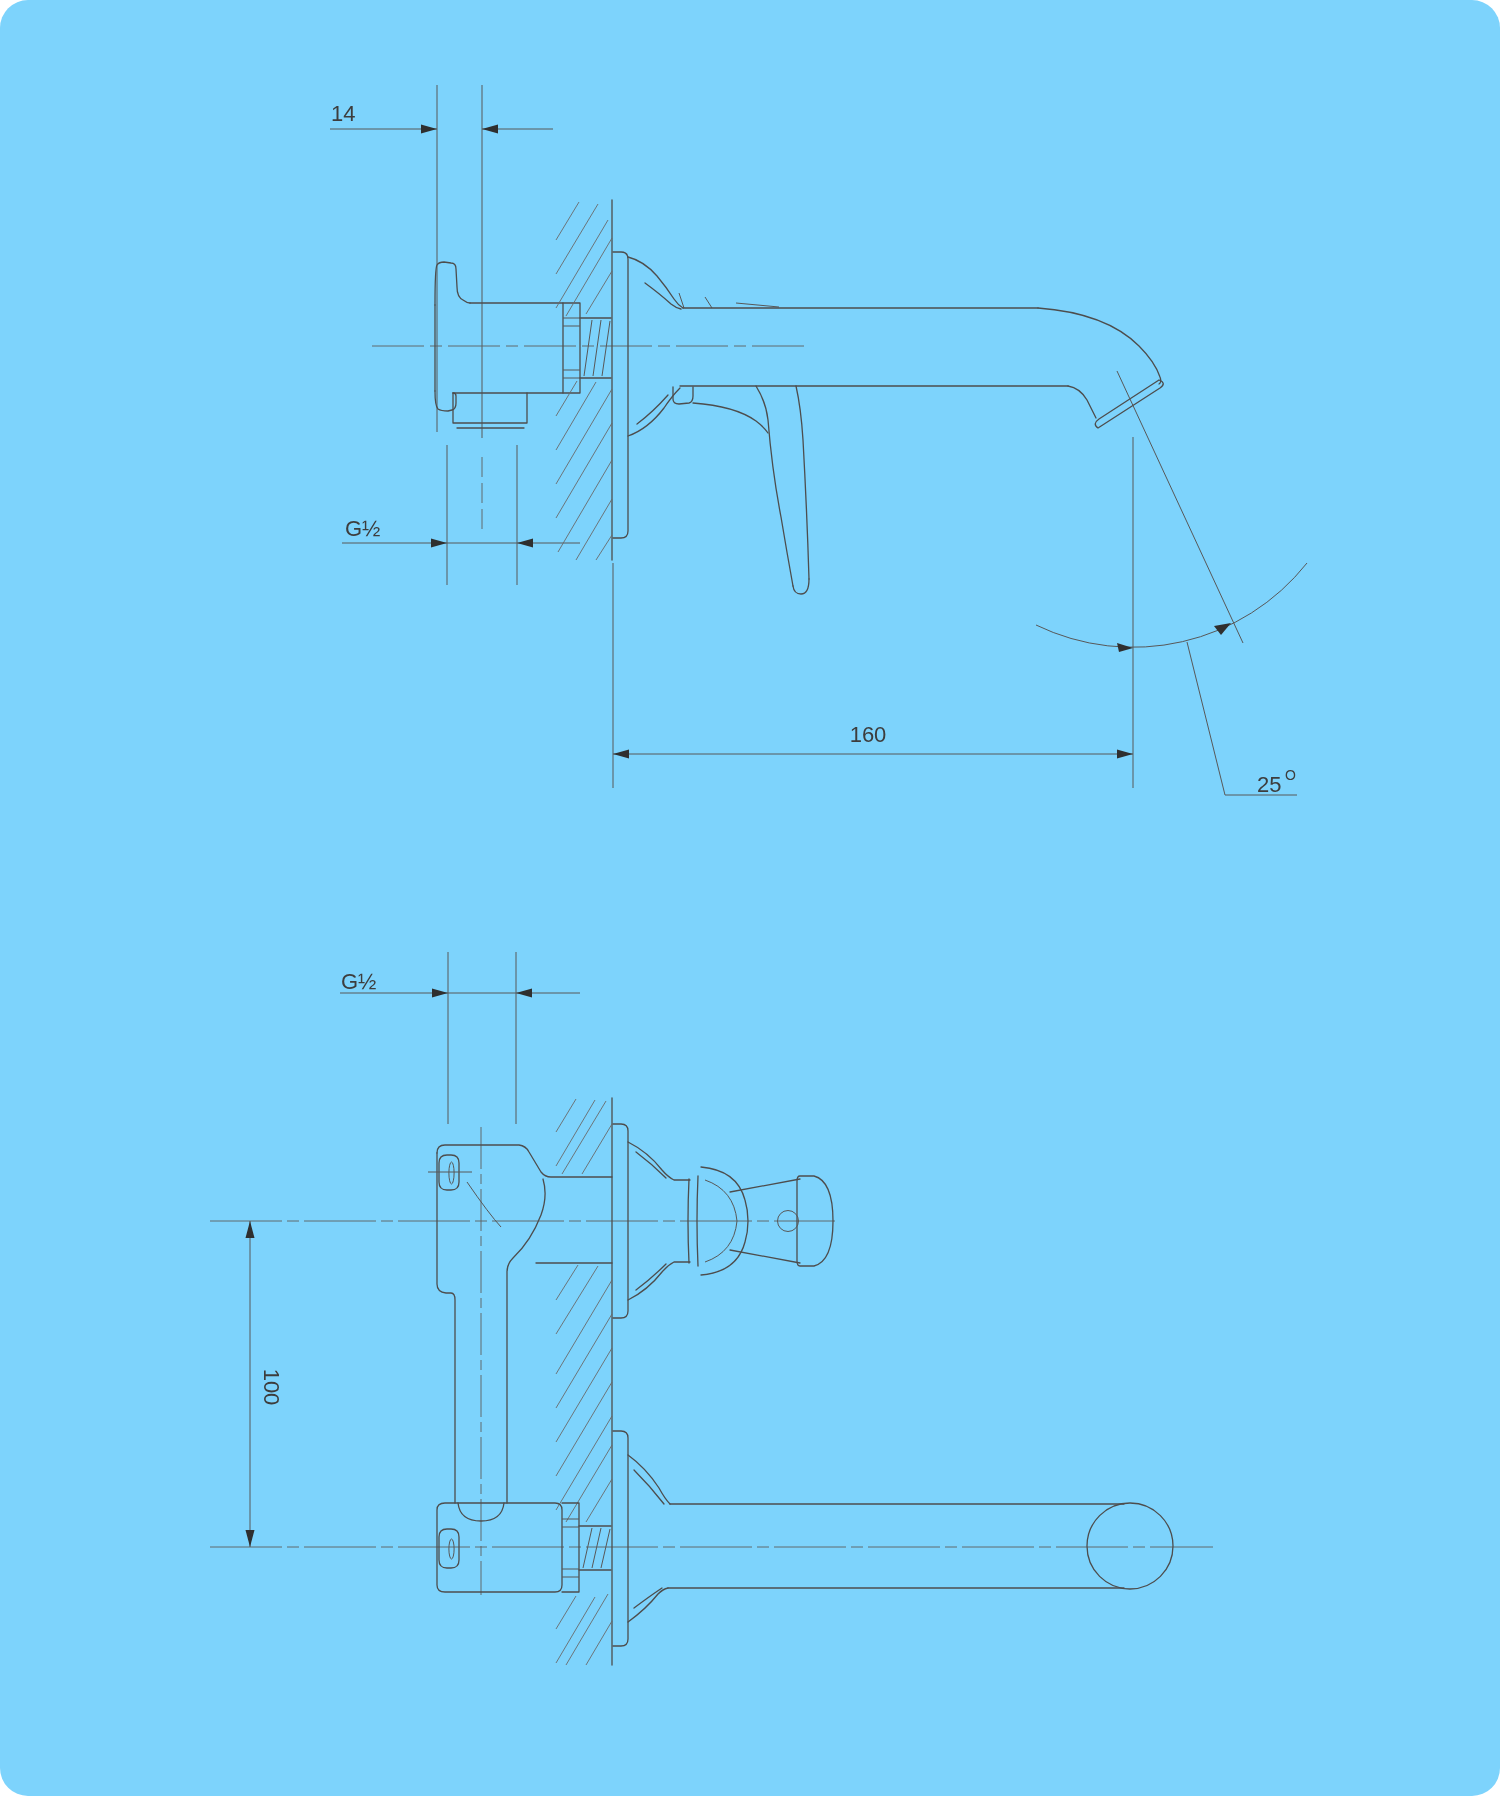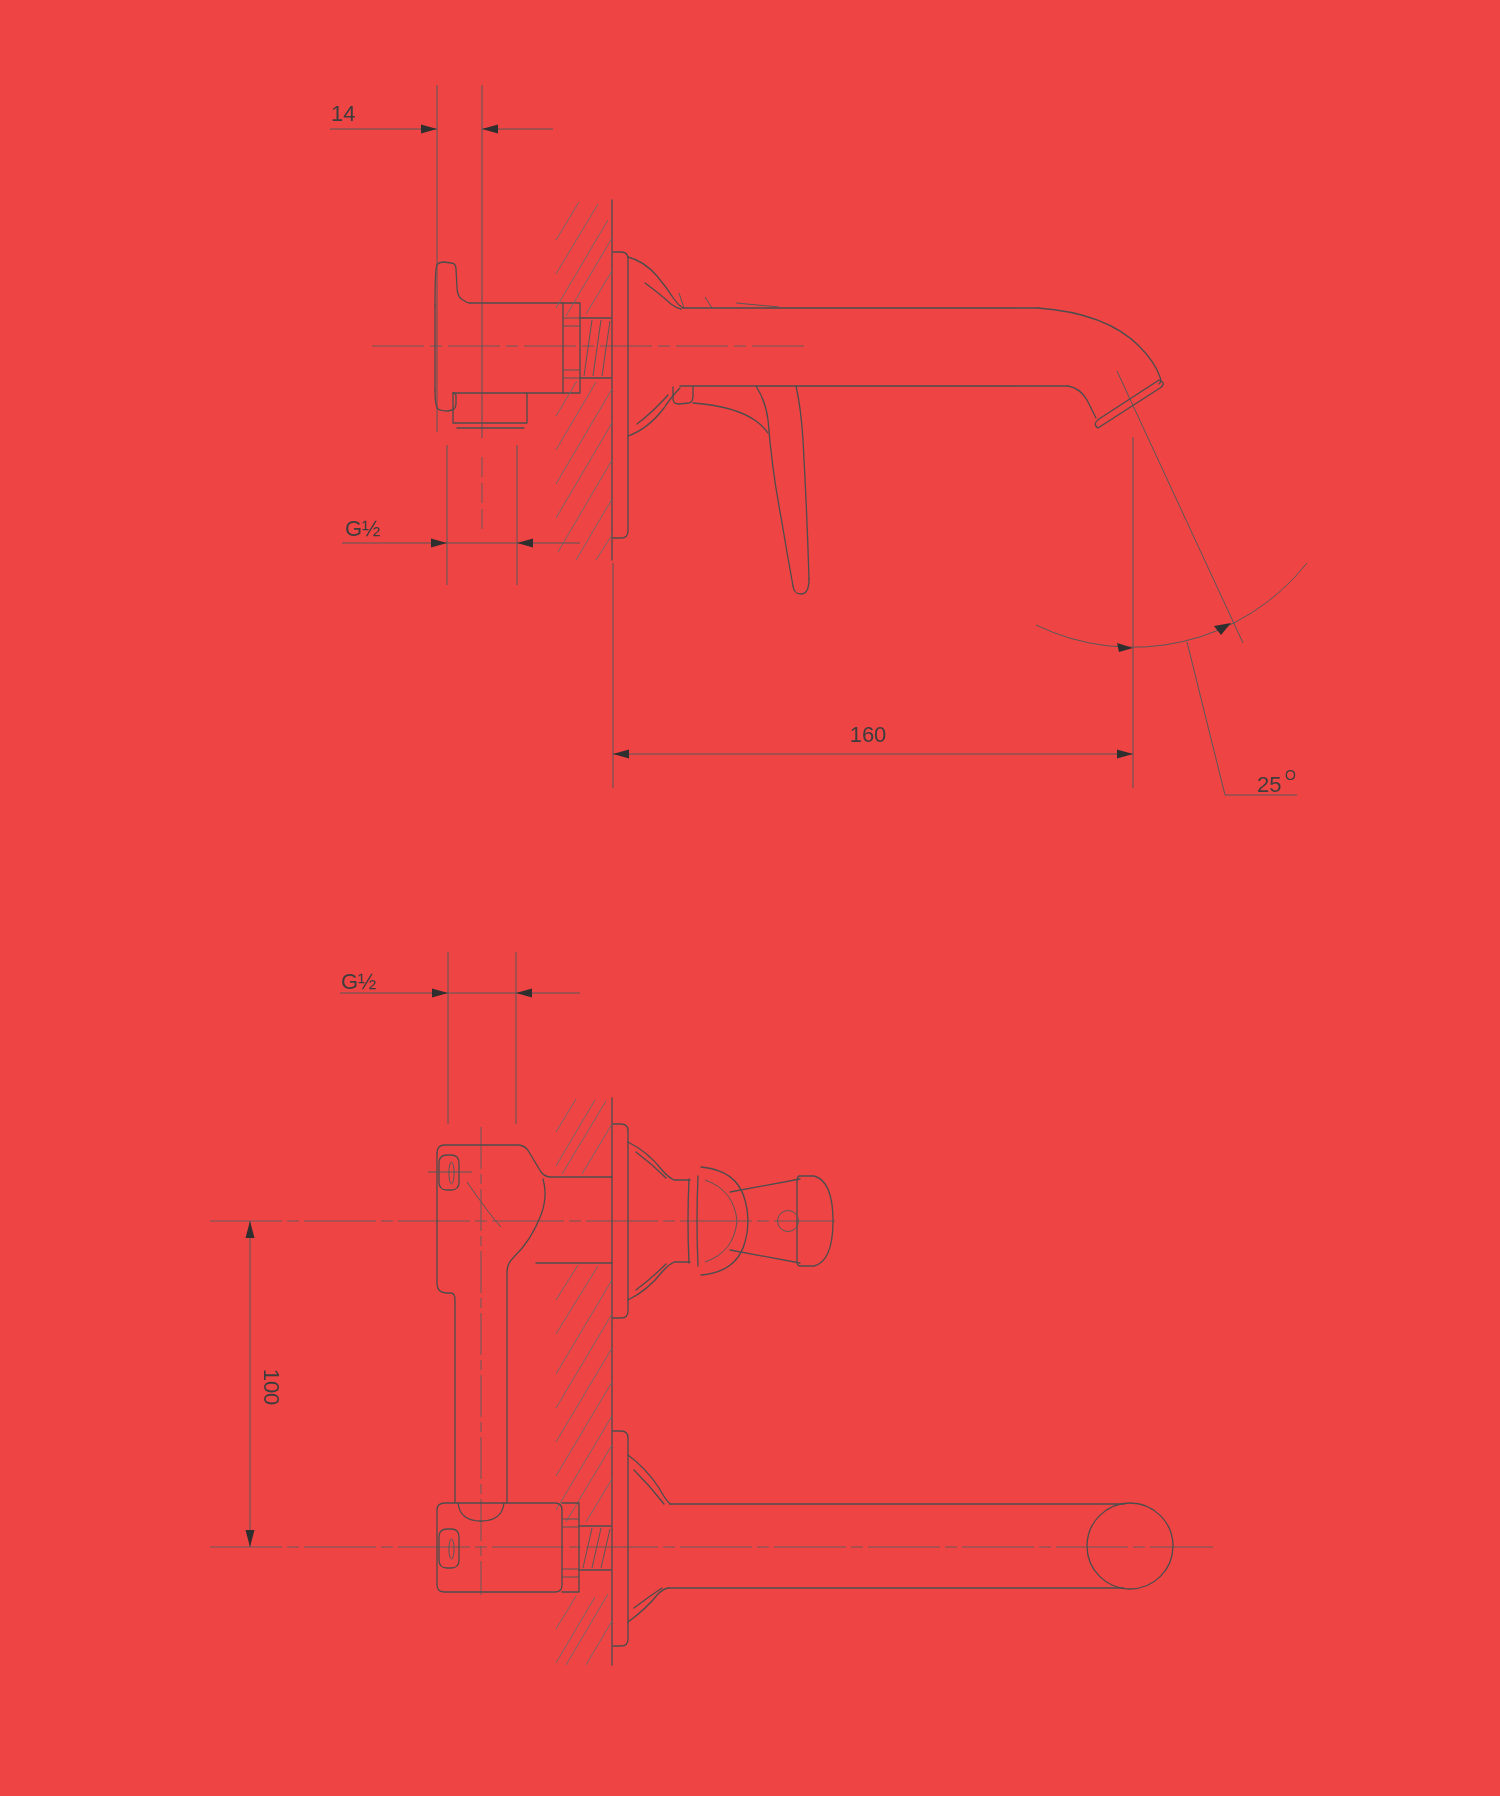--- a/index.html
+++ b/index.html
@@ -7,22 +7,23 @@
     padding: 0;
     background: #ffffff;
     width: 1500px;
     height: 1796px;
     font-family: "Liberation Sans", sans-serif;
   }
   .stage {
     position: relative;
     width: 1500px;
     height: 1796px;
-    background: #ef4444;
+    background: #7dd3fc;
     overflow: hidden;
+    border-radius: 28px;
   }
   svg { display: block; }
   .main-line { fill: none; stroke: #4d4d4d; stroke-width: 1.3; stroke-linecap: round; stroke-linejoin: round; }
   .thin-line { fill: none; stroke: #585858; stroke-width: 1; stroke-linecap: butt; }
   .hatch-line { fill: none; stroke: #6a6a6a; stroke-width: 0.9; stroke-linecap: butt; }
   .center-line { fill: none; stroke: #5d5d5d; stroke-width: 0.9; }
   .arrow { fill: #2f2f2f; stroke: none; }
   .dim-text { fill: #3d3d3d; font-size: 22px; font-family: "Liberation Sans", sans-serif; }
   .dim-text-sup { fill: #3d3d3d; font-size: 14px; font-family: "Liberation Sans", sans-serif; }
 </style>

